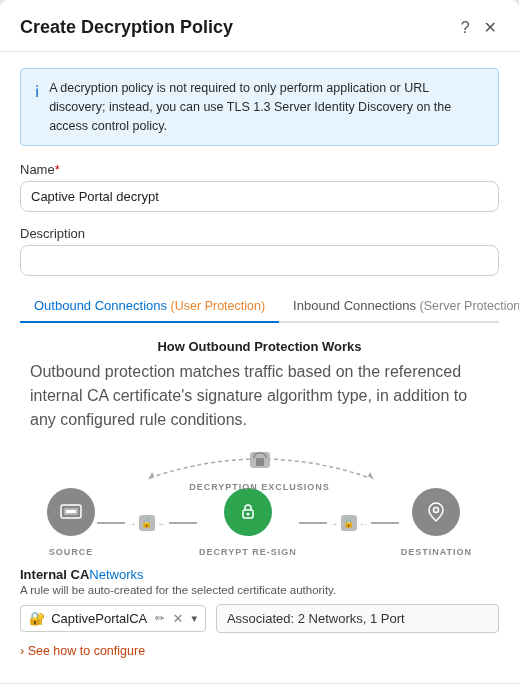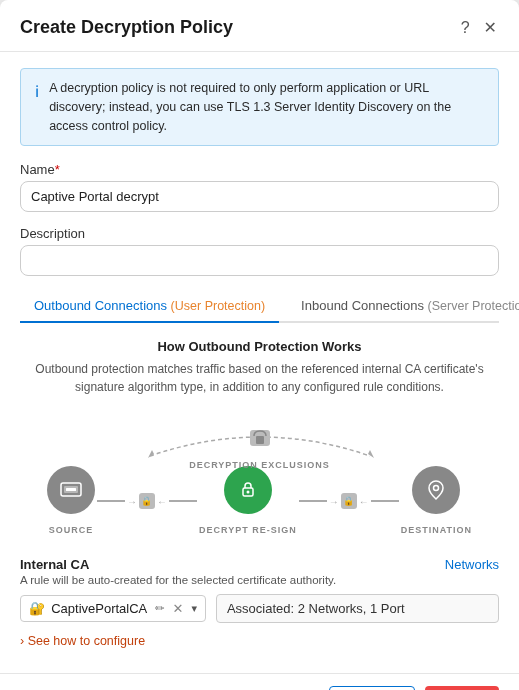--- a/index.html
+++ b/index.html
@@ -89,21 +89,20 @@
       border-radius: 8px;
       padding: 7px 10px;
       font-size: 13px;
       color: #222;
       outline: none;
     }
     .tabs-row {
       display: flex;
       border-bottom: 2px solid #e0e0e0;
       margin-bottom: 0;
-      gap: 8px;
     }
     .tab {
       padding: 8px 14px;
       font-size: 13px;
       cursor: pointer;
       color: #555;
       border-bottom: 2px solid transparent;
       margin-bottom: -2px;
       white-space: nowrap;
     }
@@ -123,25 +122,24 @@
       padding: 16px 0 8px 0;
     }
     .protection-title {
       text-align: center;
       font-size: 13px;
       font-weight: 600;
       color: #222;
       margin-bottom: 6px;
     }
     .protection-desc {
-      text-align: center;
-      font-size: 12px;
+      font-size: 16px;
       color: #555;
       line-height: 1.5;
-      margin-bottom: 32px;
+      margin-bottom: 18px;
       padding: 0 10px;
     }
     .diagram-container {
       position: relative;
       display: flex;
       align-items: center;
       justify-content: center;
       margin-bottom: 10px;
       padding: 10px 0 0 0;
     }
@@ -203,23 +201,22 @@
       gap: 2px;
       margin: 0 2px;
     }
     .arrow-line {
       width: 28px;
       height: 2px;
       background: #aaa;
     }
     .internal-ca-row {
       display: flex;
-      justify-content: space-between;
       align-items: flex-start;
-      margin-top: 22px;
+      margin-top: 10px;
       margin-bottom: 2px;
     }
     .internal-ca-label {
       font-size: 13px;
       font-weight: 600;
       color: #222;
     }
     .internal-ca-sub {
       font-size: 11.5px;
       color: #555;

